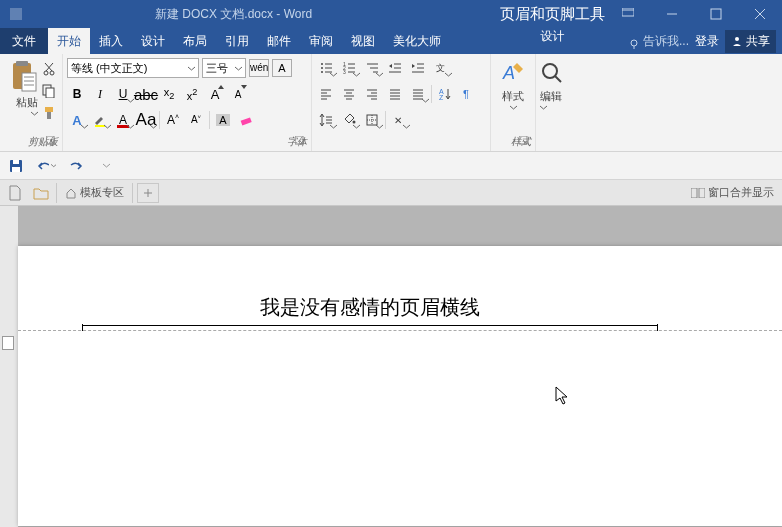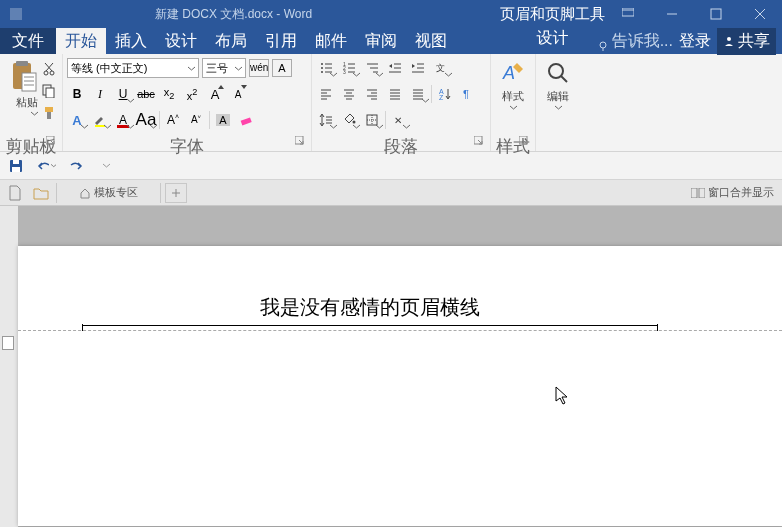--- a/index.html
+++ b/index.html
@@ -8,35 +8,35 @@
 
 .titlebar { height: 28px; background: #2b579a; color: #fff; display: flex; align-items: center; position: relative; }
 .titlebar .left-icon { width: 12px; height: 12px; margin-left: 10px; }
 .titlebar .title { position: absolute; left: 155px; font-size: 12px; color: #c5d5ea; }
 .titlebar .context-tab { position: absolute; left: 495px; width: 115px; text-align: center; font-size: 15px; color: #fff; background: #2b579a; }
 .titlebar .winbtns { margin-left: auto; display: flex; }
 .titlebar .winbtn { width: 44px; height: 28px; display: flex; align-items: center; justify-content: center; color: #c5d5ea; }
 .titlebar .winbtn svg { width: 12px; height: 12px; }
 
 
-.menubar { height: 26px; background: #2b579a; display: flex; align-items: stretch; color: #fff; font-size: 16px; }
+.menubar { height: 26px; background: #2b579a; display: flex; align-items: stretch; color: #fff; font-size: 12px; }
 .menubar .filetab { background: #1e3e6e; padding: 0 12px; display: flex; align-items: center; }
 .menubar .tab { padding: 0 9px; display: flex; align-items: center; cursor: pointer; }
 .menubar .tab.active { background: #f3f3f3; color: #2b579a; }
 .menubar .spacer { flex: 1; }
 .menubar .context-design { width: 115px; text-align: center; display: flex; align-items: center; justify-content: center; margin-left: 0; position: absolute; left: 495px; }
 .menubar .right { display: flex; align-items: center; gap: 6px; padding-right: 6px; }
 .menubar .tell { display: flex; align-items: flex-end; gap: 3px; color: #c5d5ea; }
 .menubar .share { background: #1e3e6e; padding: 3px 6px; display: flex; align-items: center; gap: 3px; }
 
 
 .ribbon { height: 98px; background: #f3f3f3; border-bottom: 1px solid #d4d4d4; display: flex; }
 .group { border-right: 1px solid #e1e1e1; display: flex; flex-direction: column; padding: 3px 4px 0 4px; }
 .group-body { flex: 1; display: flex; align-items: flex-start; }
-.group-label { height: 16px; text-align: center; font-size: 17px; color: #666; position: relative; }
+.group-label { height: 16px; text-align: right; font-size: 10px; color: #666; position: relative; font-style: italic; }
 .group-label .launcher { position: absolute; right: 2px; top: 1px; width: 10px; height: 10px; }
 
 
 .clip-main { display: flex; flex-direction: column; align-items: flex-end; width: 34px; }
 .clip-icon { width: 28px; height: 34px; margin-top: 2px; }
 .clip-side { display: flex; flex-direction: column; gap: 6px; margin-left: 2px; margin-top: 4px; }
 .clip-side .sbtn { width: 18px; height: 16px; display: flex; align-items: center; justify-content: center; }
 
 
 .font-rows { display: flex; flex-direction: column; gap: 4px; width: 240px; }
@@ -48,30 +48,30 @@
 .smallbtn { width: 20px; height: 20px; border: 1px solid transparent; display: flex; align-items: center; justify-content: center; position: relative; }
 .smallbtn .dd { position: absolute; right: -2px; bottom: -1px; }
 .wen { border: 1px solid #ababab; font-size: 10px; width: 20px; height: 18px; text-align: center; line-height: 16px; }
 .boxA { border: 1px solid #ababab; width: 20px; height: 18px; text-align: center; line-height: 16px; font-size: 11px; }
 
 
 .para-rows { display: flex; flex-direction: column; gap: 4px; width: 170px; }
 
 
 .styles-main { display: flex; flex-direction: column; align-items: center; width: 36px; padding-top: 2px; }
-.edit-main { display: flex; flex-direction: column; align-items: center; width: 36px; padding-top: 2px; }
+.edit-main { display: flex; flex-direction: column; align-items: flex-start; width: 36px; padding-top: 2px; }
 
 
 .qat { height: 28px; background: #f3f3f3; border-bottom: 1px solid #d4d4d4; display: flex; align-items: center; padding: 0 6px; gap: 10px; }
 .qat .qbtn { width: 20px; height: 20px; display: flex; align-items: center; justify-content: center; }
 
 
 .doctabs { height: 26px; background: #e6e6e6; border-bottom: 1px solid #c8c8c8; display: flex; align-items: center; padding: 0 4px; gap: 4px; }
 .doctabs .dbtn { width: 22px; height: 20px; display: flex; align-items: center; justify-content: center; color: #666; }
-.doctabs .tpl { padding: 0 22px; font-size: 11px; color: #555; border-left: 1px solid #c8c8c8; border-right: 1px solid #c8c8c8; height: 20px; display: flex; align-items: center; gap: 3px; }
+.doctabs .tpl { padding: 0 8px; font-size: 11px; color: #555; border-left: 1px solid #c8c8c8; border-right: 1px solid #c8c8c8; height: 20px; display: flex; align-items: center; gap: 3px; }
 .doctabs .plus { border: 1px solid #c8c8c8; }
 .doctabs .rightlabel { margin-left: auto; font-size: 11px; color: #555; display: flex; align-items: center; gap: 3px; padding-right: 4px; }
 
 
 .docarea { height: 321px; background: #888; position: relative; overflow: hidden; }
 .ruler-v { position: absolute; left: 0; top: 0; width: 18px; height: 100%; background: #e8e8e8; }
 .ruler-v .tab-stop { position: absolute; left: 2px; top: 130px; width: 12px; height: 14px; border: 1px solid #999; background: #fff; }
 .docbg { position: absolute; left: 18px; right: 0; top: 0; bottom: 0; background: #b5b5b5; }
 .page { position: absolute; left: 18px; top: 40px; right: 0; height: 280px; background: #fff; box-shadow: 0 0 4px rgba(0,0,0,0.25); }
 .header-zone { position: absolute; top: 44px; left: 0; right: 0; }
@@ -125,20 +125,21 @@
 <div class="menubar">
   <div class="filetab">文件</div>
   <div class="tab active">开始</div>
   <div class="tab">插入</div>
   <div class="tab">设计</div>
   <div class="tab">布局</div>
   <div class="tab">引用</div>
   <div class="tab">邮件</div>
   <div class="tab">审阅</div>
   <div class="tab">视图</div>
+  <div class="tab">美化大师</div>
   <div class="context-design">设计</div>
   <div class="spacer"></div>
   <div class="right">
     <div class="tell">
       <svg width="12" height="12">
           <circle cx="6" cy="5" r="3" fill="none" stroke="#c5d5ea"></circle>
           <line x1="6" y1="8" x2="6" y2="11" stroke="#c5d5ea"></line>
         </svg>
       <span>告诉我...</span>
     </div>
@@ -229,21 +230,21 @@
           <div class="smallbtn">
               <i style="font-size:12px;font-family:serif">I</i>
             </div>
           <div class="smallbtn">
               <span style="text-decoration:underline;font-size:12px">U</span>
               <svg class="dd" viewBox="0 0 7 7">
                 <path d="M0 2 L3.5 5 L7 2" fill="none" stroke="#666"></path>
               </svg>
             </div>
           <div class="smallbtn">
-              <span style="text-decoration:line-through;font-size:11px">abc</span>
+              <span style="text-decoration:line-through;font-size:15px">abc</span>
             </div>
           <div class="smallbtn">
               <span style="font-size:11px">x<sub>2</sub></span>
             </div>
           <div class="smallbtn">
               <span style="font-size:11px">x<sup>2</sup></span>
             </div>
           <div class="smallbtn">
               <span style="font-size:13px">A</span>
               <svg width="6" height="6" style="position:absolute;top:0;right:0">
@@ -472,27 +473,20 @@
           <div class="smallbtn">
               <svg width="14" height="14">
                 <text x="2" y="11" font-size="10" fill="#444">✕</text>
               </svg>
               <svg class="dd" viewBox="0 0 7 7">
                 <path d="M0 2 L3.5 5 L7 2" fill="none" stroke="#666"></path>
               </svg>
             </div>
         </div>
       </div>
-    </div>
-    <div class="group-label">
-      <span>段落</span>
-      <svg class="launcher" viewBox="0 0 10 10">
-          <rect x="0" y="0" width="8" height="8" fill="none" stroke="#888"></rect>
-          <path d="M4 4 L8 8 M8 5 L8 8 L5 8" fill="none" stroke="#888"></path>
-        </svg>
     </div>
   </div>
 
   <div class="group">
     <div class="group-body">
       <div class="styles-main">
         <svg width="28" height="30" viewBox="0 0 28 30">
             <text x="4" y="20" font-size="18" fill="#3a7bd5" font-style="italic" font-family="serif">A</text>
             <path d="M18 4 L24 10 L20 14 L14 8 Z" fill="#e8b04a"></path>
           </svg>

